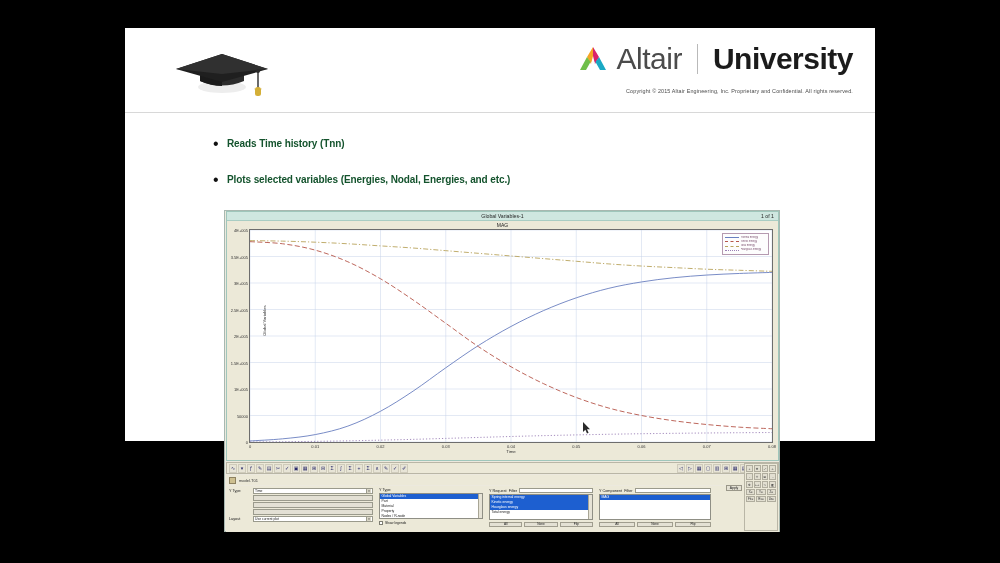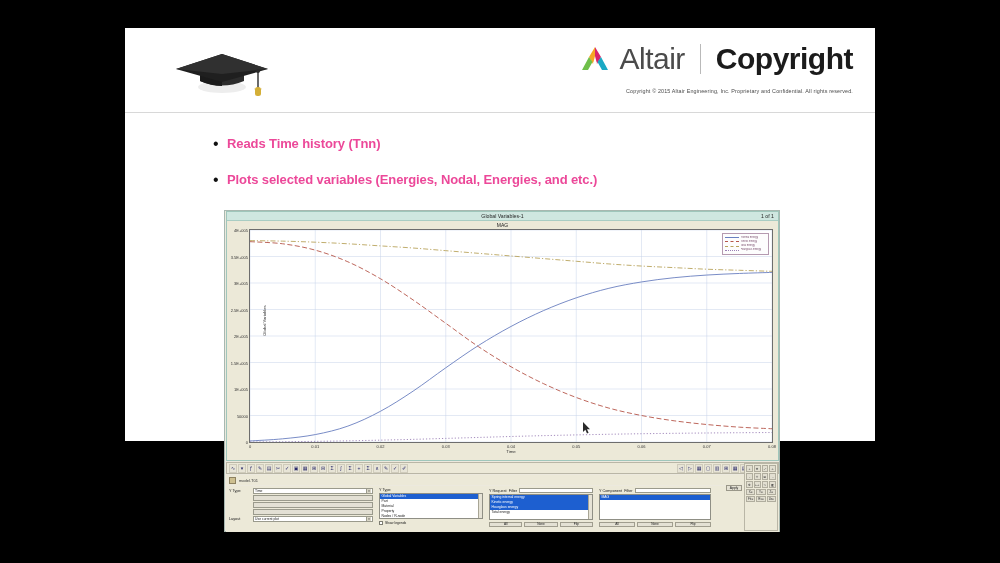--- a/index.html
+++ b/index.html
@@ -38,21 +38,21 @@
     white-space:nowrap;
   }
 
   
   #bullets { position:absolute; left:88px; top:105px; width:640px; }
   .bullet { display:flex; align-items:flex-start; margin-bottom:15px; }
   .bullet-dot {
     width:14px; flex:0 0 14px; font-size:16px; line-height:21px; color:#111; text-align:left;
   }
   .bullet-text {
-    font-size:13px; font-weight:bold; color:#ec4899; line-height:21px;
+    font-size:10px; font-weight:bold; color:#14532d; line-height:21px;
     letter-spacing:-0.1px;
     text-align:center;
   }
 
   
   #app-window {
     position:absolute; left:99px; top:182px; width:556px; height:322px;
     background:#ece9de; border:1px solid #a8b8b0;
   }
   
@@ -215,21 +215,21 @@
             <path d="M15 2 L28 25 L22 25 L15 11 L8 25 L2 25 Z" fill="#ffffff" stroke="none"></path>
             <path d="M15 2 L21 12 L17 19 L15 11 Z" fill="#d9236a"></path>
             <path d="M21 12 L28 25 L22 25 L17.5 17 Z" fill="#1aa9c4"></path>
             <path d="M15 2 L9 12 L13 19 L15 11 Z" fill="#f5a623"></path>
             <path d="M9 12 L2 25 L8 25 L12.5 17 Z" fill="#6fbf4a"></path>
             <path d="M13.5 17.5 L15 14.5 L16.5 17.5 L15 21 Z" fill="#ffffff"></path>
           </svg>
         </span>
         <span class="brand-altair">Altair</span>
         <span class="brand-sep"></span>
-        <span class="brand-univ">Copyright</span>
+        <span class="brand-univ">University</span>
       </div>
       <div id="copyright">Copyright © 2015 Altair Engineering, Inc. Proprietary and Confidential. All rights reserved.</div>
     </div>
   </div>
 
   <div id="bullets">
     <div class="bullet">
       <span class="bullet-dot">•</span>
       <span class="bullet-text">Reads Time history (Tnn)</span>
     </div>

